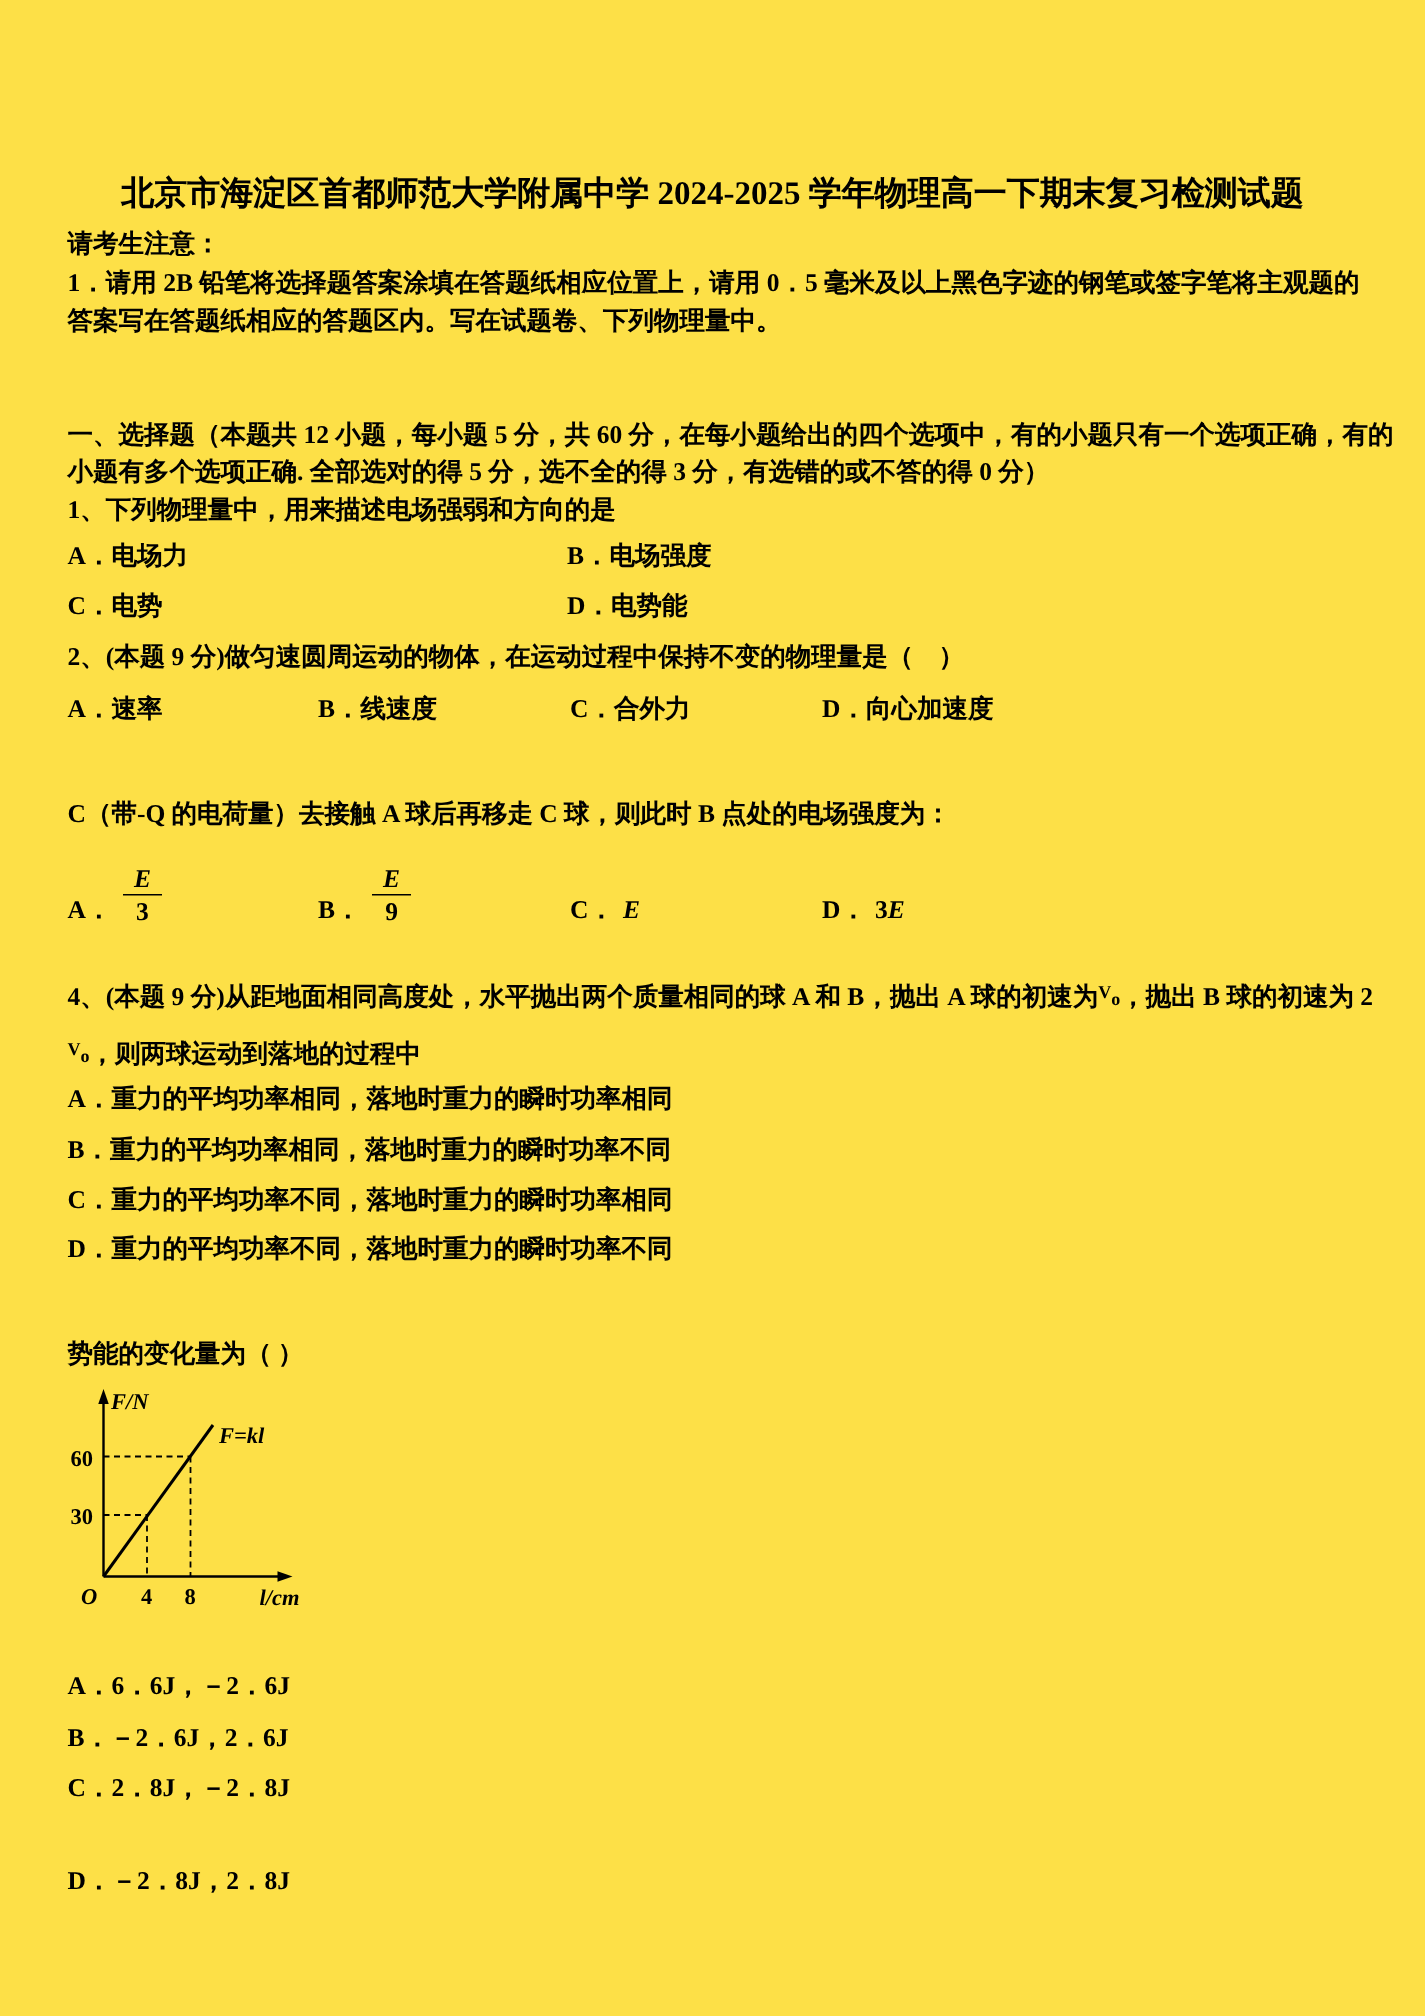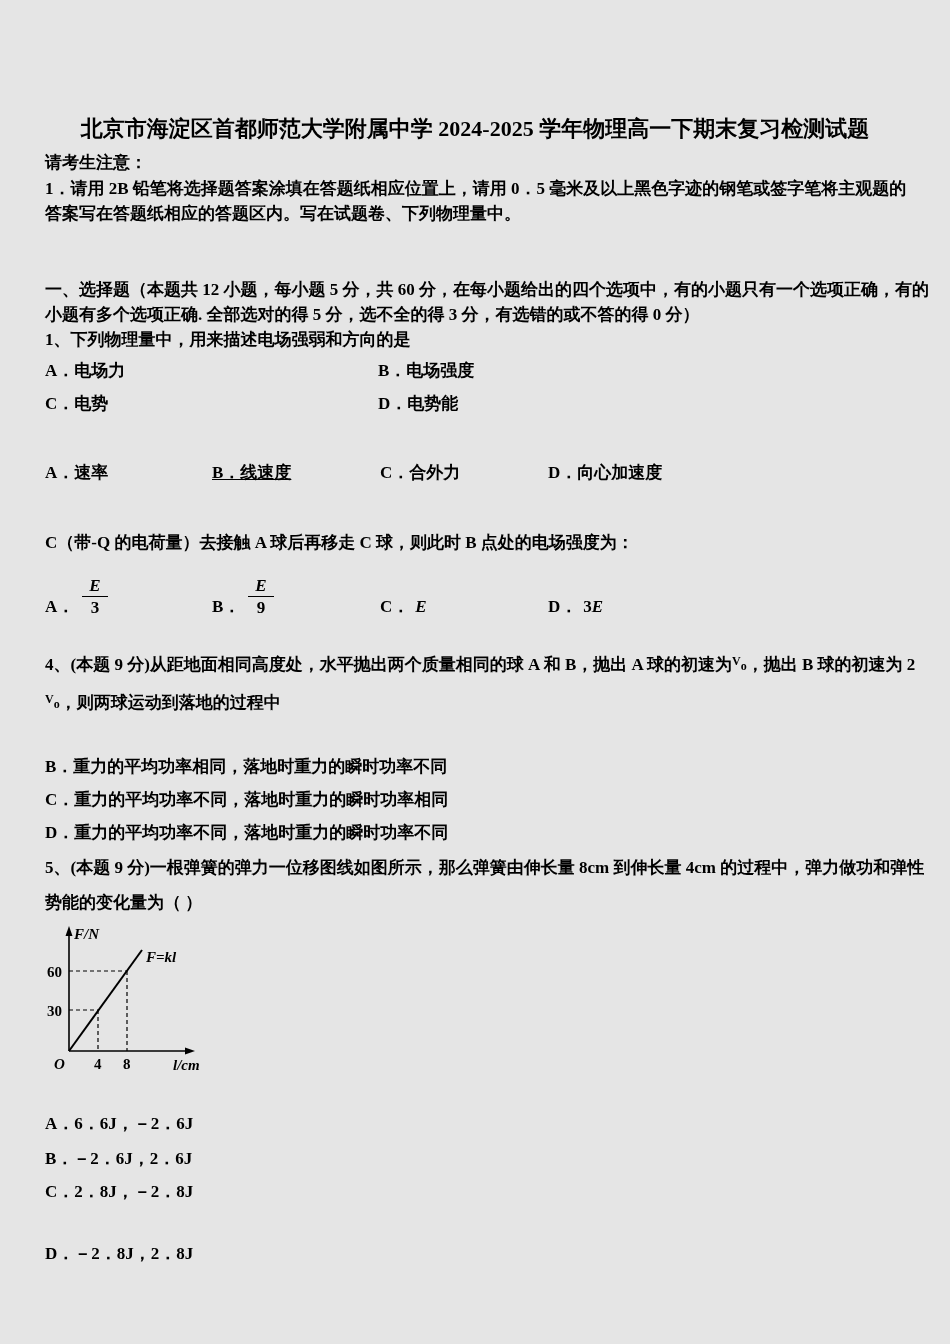--- a/index.html
+++ b/index.html
@@ -1,20 +1,20 @@
 <!DOCTYPE html>
 <html><head>
 <meta charset="utf-8">
 <style>
   html,body{margin:0;padding:0;background:#fff;}
   .page{
     position:relative;
     width:950px;
     height:1344px;
-    background:#e5e5e5;
+    background:#fde047;
     color:#000000;
     font-family:"Liberation Serif","DejaVu Serif",serif;
     font-weight:700;
     font-size:17px;
     overflow:hidden;
   }
   .title{
     position:absolute;
     top:114px;left:0;width:100%;
     text-align:center;
@@ -24,21 +24,21 @@
     white-space:nowrap;
   }
   .ln{
     position:absolute;
     left:45px;
     white-space:nowrap;
     line-height:22px;
   }
   .col2{display:inline-block;width:333px;}
   .c1{display:inline-block;width:167px;}
-  .c2{display:inline-block;width:168px;text-decoration:underline;}
+  .c2{display:inline-block;width:168px;}
   .c3{display:inline-block;width:168px;}
   .opt-row{height:52px;width:860px;}
   .opt-abs{position:absolute;bottom:0;display:inline-flex;align-items:flex-end;}
   .p0{left:0;}　.p1{left:167px;}　.p2{left:335px;}　.p3{left:503px;}
   .opt-abs.p0{left:0;} .opt-abs.p1{left:167px;} .opt-abs.p2{left:335px;} .opt-abs.p3{left:503px;}
   .frac{display:inline-flex;flex-direction:column;align-items:center;margin-left:8px;}
   .frac .num{display:block;padding:0 7px;border-bottom:1.6px solid #000;line-height:21px;font-style:italic;}
   .frac .den{display:block;line-height:21px;}
   .it{font-style:italic;}
   .vsup{font-size:12px;vertical-align:5px;}
@@ -62,20 +62,21 @@
   <div class="ln" style="top:304px">小题有多个选项正确. 全部选对的得 5 分，选不全的得 3 分，有选错的或不答的得 0 分）</div>
 
   <div class="ln" style="top:329px">1、下列物理量中，用来描述电场强弱和方向的是</div>
   <div class="ln" style="top:360px">
     <span class="col2">A．电场力</span><span>B．电场强度</span>
   </div>
   <div class="ln" style="top:393px">
     <span class="col2">C．电势</span><span>D．电势能</span>
   </div>
 
+  <div class="ln" style="top:427px">2、(本题 9 分)做匀速圆周运动的物体，在运动过程中保持不变的物理量是（　）</div>
   <div class="ln" style="top:462px">
     <span class="c1">A．速率</span><span class="c2">B．线速度</span><span class="c3">C．合外力</span><span>D．向心加速度</span>
   </div>
 
   <div class="ln" style="top:532px">C（带-Q 的电荷量）去接触 A 球后再移走 C 球，则此时 B 点处的电场强度为：</div>
 
   <div class="ln opt-row" style="top:566px">
     <span class="opt-abs p0">
       <span>A．</span>
       <span class="frac">
@@ -100,25 +101,25 @@
       <span class="it">E</span>
     </span>
   </div>
 
   <div class="ln" style="top:650px">
     <span>4、(本题 9 分)从距地面相同高度处，水平抛出两个质量相同的球 A 和 B，抛出 A 球的初速为</span><span class="vsup">V</span><span class="vsub">o</span><span>，抛出 B 球的初速为 2</span>
   </div>
   <div class="ln" style="top:688px">
     <span class="vsup">V</span><span class="vsub">o</span><span>，则两球运动到落地的过程中</span>
   </div>
+  <div class="ln" style="top:722px">A．重力的平均功率相同，落地时重力的瞬时功率相同</div>
   <div class="ln" style="top:756px">B．重力的平均功率相同，落地时重力的瞬时功率不同</div>
   <div class="ln" style="top:822px">D．重力的平均功率不同，落地时重力的瞬时功率不同</div>
   <div class="ln" style="top:789px">C．重力的平均功率不同，落地时重力的瞬时功率相同</div>
 
-  <div class="ln" style="top:857px">5、(本题 9 分)一根弹簧的弹力一位移图线如图所示，那么弹簧由伸长量 8cm 到伸长量 4cm 的过程中，弹力做功和弹性</div>
   <div class="ln" style="top:892px">势能的变化量为（ ）</div>
 
   <svg class="graph" width="175" height="158" viewBox="0 0 175 158">
 
     <line x1="24" y1="129" x2="24" y2="8" stroke="#000" stroke-width="1.6"></line>
     <polygon points="20.5,14 24,4 27.5,14" fill="#000"></polygon>
     <line x1="24" y1="129" x2="146" y2="129" stroke="#000" stroke-width="1.6"></line>
     <polygon points="140,125.5 150,129 140,132.5" fill="#000"></polygon>
 
     <line x1="24" y1="129" x2="97" y2="28" stroke="#000" stroke-width="2"></line>

